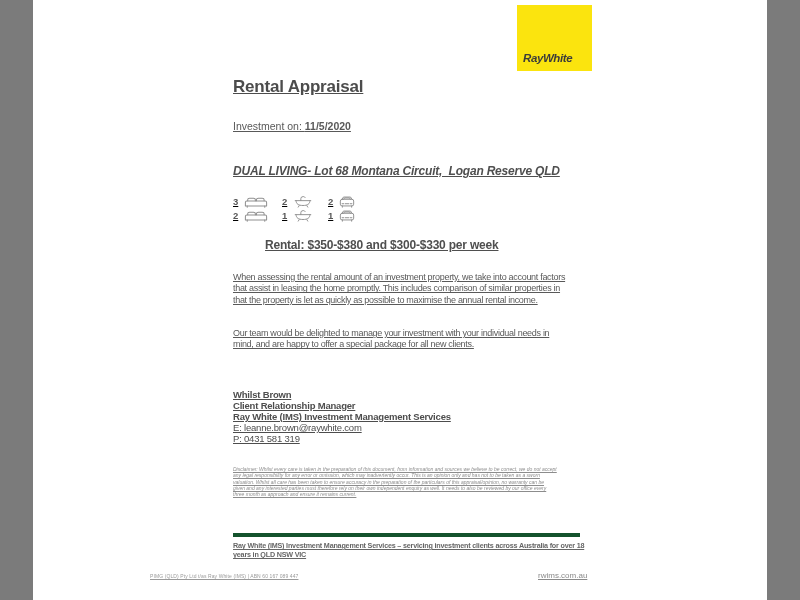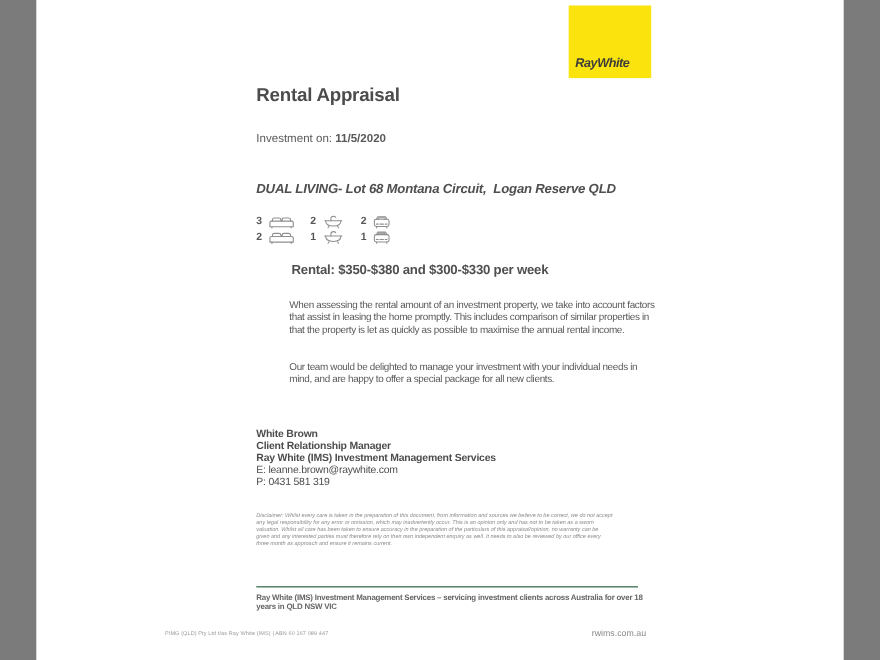--- a/index.html
+++ b/index.html
@@ -4,21 +4,21 @@
 <style>
   * { margin:0; padding:0; box-sizing:border-box; }
   html,body { width:800px; height:600px; overflow:hidden;
     font-family:"Liberation Sans","DejaVu Sans",sans-serif; }
   body { position:relative; background:#7b7b7b; }
 
   .matte { position:absolute; top:0; height:600px; width:33px; background:#7b7b7b; }
   .matte.left { left:0; } .matte.right { right:0; }
 
   .page { position:absolute; left:33px; top:0; width:734px; height:600px; background:#ffffff; }
-  .page > * { position:absolute; }
+  .page > * { position:absolute;text-decoration:underline; }
 
   .logo { left:484px; top:5px; width:75px; height:66px; background:#fbe40e; }
   .logo-text { position:absolute; left:6px; bottom:7px; font-size:11.5px; font-weight:bold;
     font-style:italic; color:#3c3c3a; letter-spacing:-0.4px; }
 
   .doc-title { left:200px; top:77px; font-size:17px; font-weight:bold; color:#4c4c4c;
     letter-spacing:-0.2px; }
 
   .appraised { left:200px; top:120px; font-size:10.5px; color:#595959; }
   .appraised .date { font-weight:bold;text-align:center; }
@@ -32,32 +32,32 @@
   .feat-icon { display:inline-flex; align-items:center; }
   .feat-icon.bed  { width:38px; }
   .feat-icon.bath { width:35px; }
   .feat-icon.car  { width:20px; }
   .feat-icon svg { stroke:#8f8f8f; fill:none; stroke-width:1.1;
     stroke-linecap:round; stroke-linejoin:round; }
 
   .rental { left:200px; top:238px; font-size:12px; font-weight:bold; color:#4f4f4f;
     letter-spacing:-0.2px;padding-left:32px; }
 
-  .para { left:200px; font-size:9px; color:#595959; letter-spacing:-0.3px;margin-left:30px; }
+  .para { left:200px; font-size:9px; color:#595959; letter-spacing:-0.3px; }
   .para .ln { white-space:nowrap; line-height:11.4px; }
   .para1 { top:272px; } .para2 { top:328px; }
 
   .signature { top:389px; left:200px; font-size:9.5px; color:#4d4d4d; letter-spacing:-0.2px; }
   .signature .ln { line-height:11px; white-space:nowrap; }
   .signature .b { font-weight:bold; }
 
   .disclaimer { left:200px; top:466px; width:324px; font-size:5px; line-height:6.3px;
     font-style:italic; color:#8c8c8c; }
 
-  .footer-tagline { left:200px; top:533px; width:347px; border-top:1px solid #14532d;
+  .footer-tagline { left:200px; top:533px; width:347px; border-top:4px solid #14532d;
     padding-top:4px; font-size:7.2px; font-weight:600; color:#666; letter-spacing:-0.2px; }
   .footer-tagline .ln { line-height:9px; white-space:nowrap; }
 
   .company-abn { left:117px; top:573px; font-size:5px; color:#9a9a9a; letter-spacing:0.1px; }
   .website { left:505px; top:571px; font-size:8px; color:#8a8a8a; }
 </style>
 </head>
 <body>
 
 <div class="matte left"></div>
@@ -143,21 +143,21 @@
     <div class="ln">that assist in leasing the home promptly. This includes comparison of similar properties in</div>
     <div class="ln">that the property is let as quickly as possible to maximise the annual rental income.</div>
   </div>
 
   <div class="para para2">
     <div class="ln">Our team would be delighted to manage your investment with your individual needs in</div>
     <div class="ln">mind, and are happy to offer a special package for all new clients.</div>
   </div>
 
   <div class="signature">
-    <div class="ln b">White Brown</div>
+    <div class="ln b">Whilst Brown</div>
     <div class="ln b">Client Relationship Manager</div>
     <div class="ln b">Ray White (IMS) Investment Management Services</div>
     <div class="ln">E: leanne.brown@raywhite.com</div>
     <div class="ln">P: 0431 581 319</div>
   </div>
 
   <div class="disclaimer">Disclaimer: Whilst every care is taken in the preparation of this document, from information and sources we believe to be correct, we do not accept any legal responsibility for any error or omission, which may inadvertently occur. This is an opinion only and has not to be taken as a sworn valuation. Whilst all care has been taken to ensure accuracy in the preparation of the particulars of this appraisal/opinion, no warranty can be given and any interested parties must therefore rely on their own independent enquiry as well. It needs to also be reviewed by our office every three month as approach and ensure it remains current.</div>
 
   <div class="footer-tagline">
     <div class="ln">Ray White (IMS) Investment Management Services – servicing investment clients across Australia for over 18</div>

